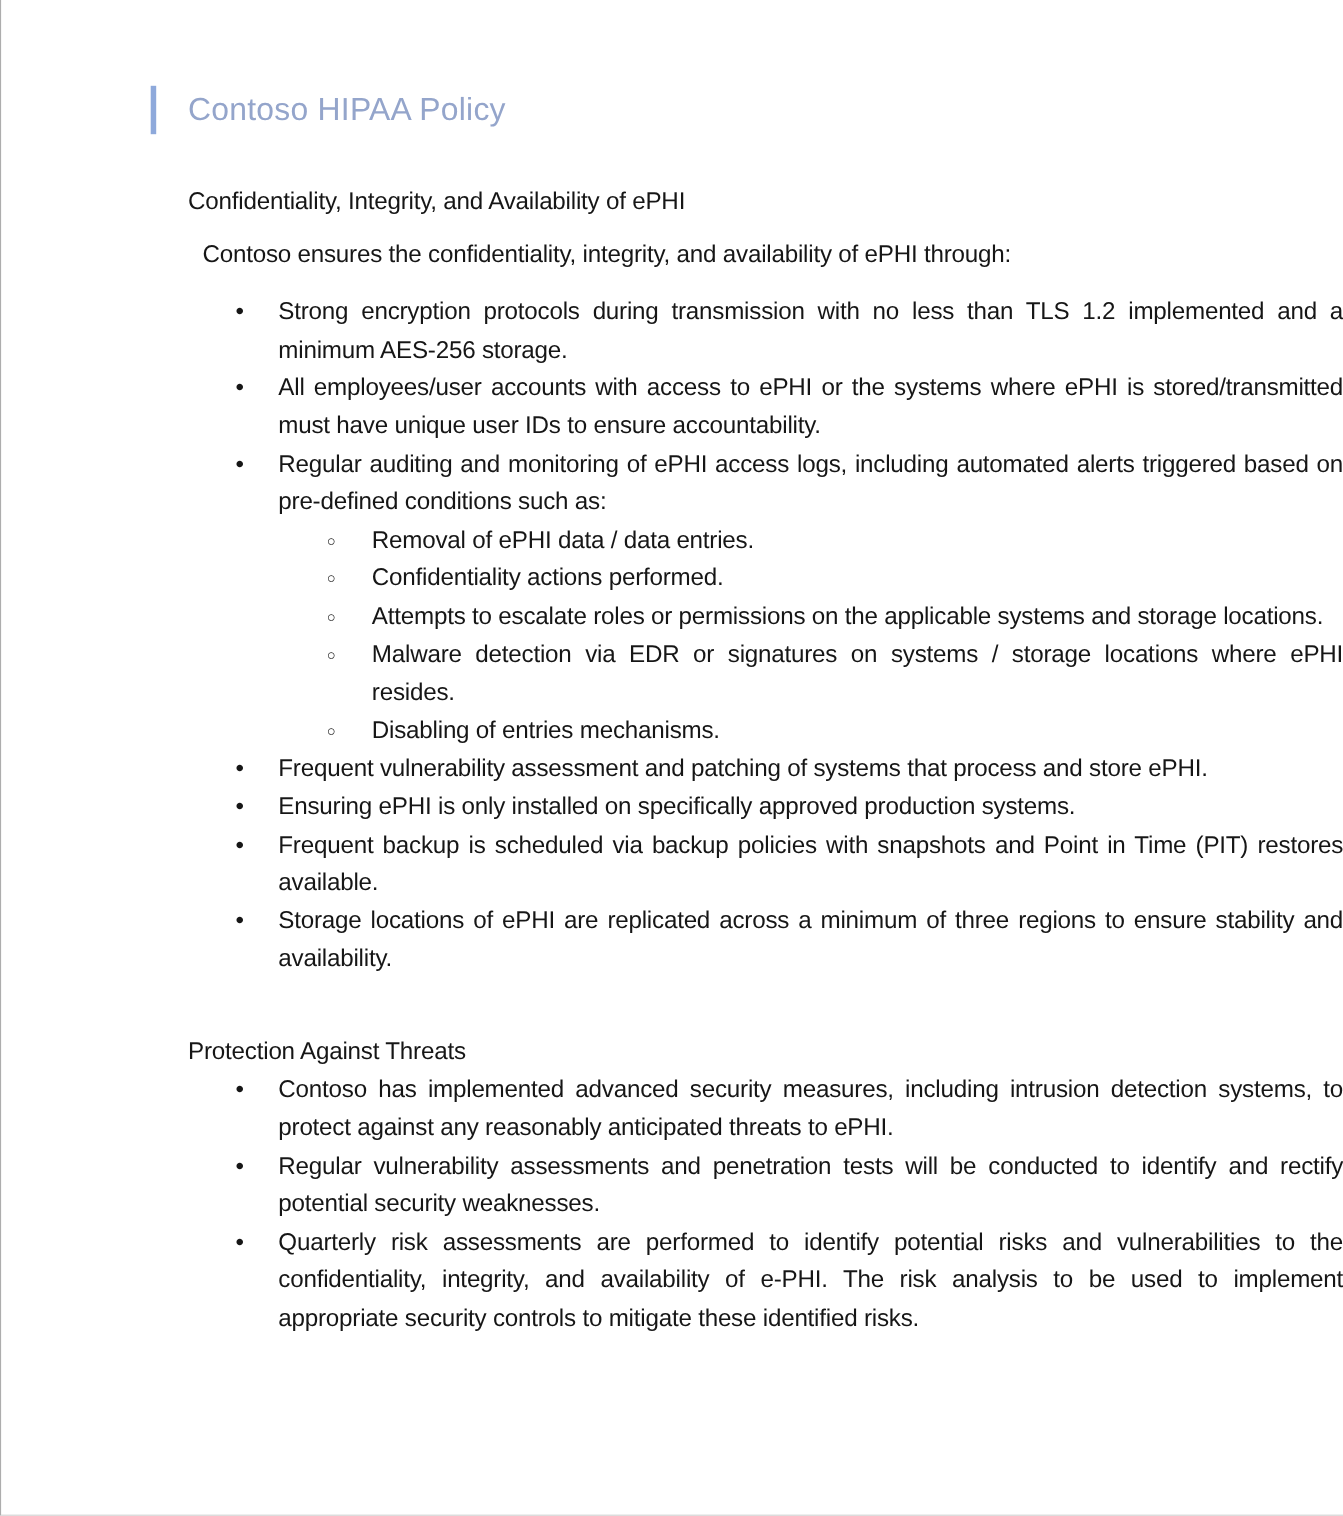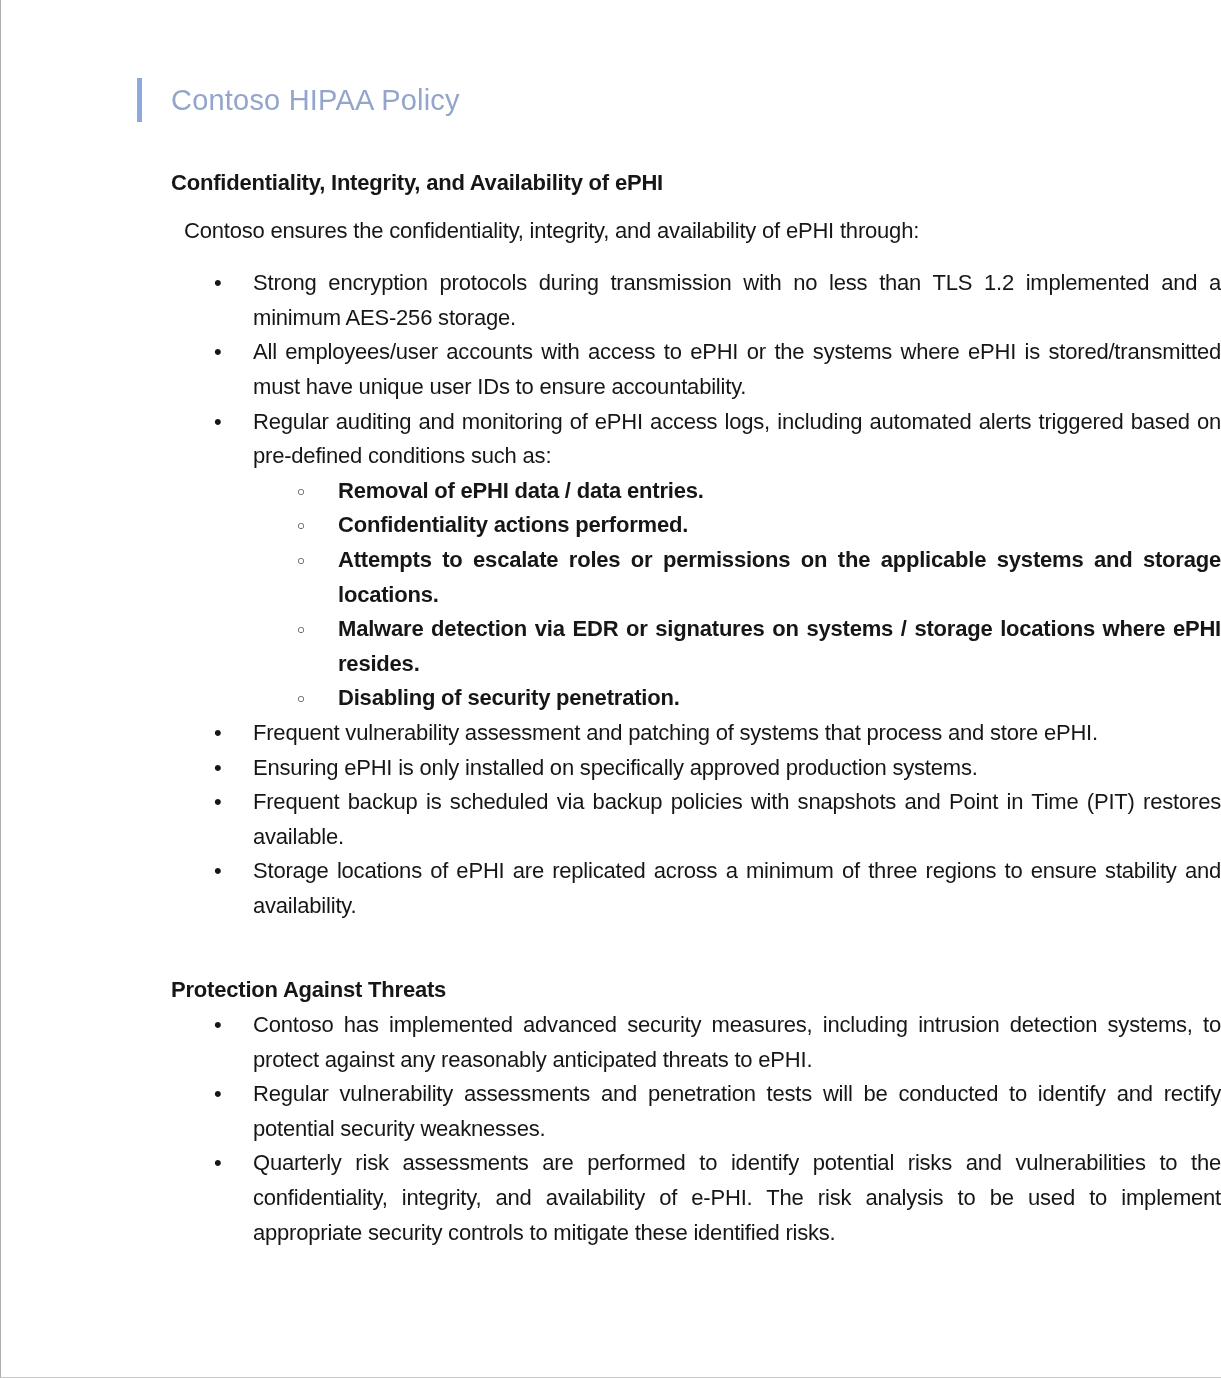--- a/index.html
+++ b/index.html
@@ -42,21 +42,21 @@
   .content {
     margin-left: 170px;
     margin-right: 0;
     font-size: 22px;
     line-height: 34.6px;
     letter-spacing: -0.2px;
   }
   .content h2 {
     font-size: 22px;
     line-height: 34.6px;
-    font-weight: 700;
+    font-weight: 400;
     margin: 0;
     text-align: left;
   }
   h2.sec-1 { margin-top: 44px; }
   h2.sec-2 { margin-top: 50px; }
   .content p.intro {
     margin: 13px;
     text-align: left;
   }
   ul.blist {
@@ -76,21 +76,20 @@
     left: 43px;
     top: 0;
     line-height: 34.6px;
     font-size: 22px;
     color: #161616;
   }
   ul.sub {
     list-style: none;
     margin: 0;
     padding: 0;
-    font-weight: bold;
   }
   li.l2 {
     position: relative;
     padding-left: 85px;
   }
   li.l2::before {
     content: "\25CB";
     position: absolute;
     left: 44px;
     top: 1px;
@@ -117,21 +116,21 @@
     <ul class="blist">
       <li class="l1"><span>Strong encryption protocols during transmission with no less than TLS 1.2 implemented and a minimum AES-256 storage.</span></li>
       <li class="l1"><span>All employees/user accounts with access to ePHI or the systems where ePHI is stored/transmitted must have unique user IDs to ensure accountability.</span></li>
       <li class="l1">
         <span>Regular auditing and monitoring of ePHI access logs, including automated alerts triggered based on pre-defined conditions such as:</span>
         <ul class="sub">
           <li class="l2"><span>Removal of ePHI data / data entries.</span></li>
           <li class="l2"><span>Confidentiality actions performed.</span></li>
           <li class="l2"><span>Attempts to escalate roles or permissions on the applicable systems and storage locations.</span></li>
           <li class="l2"><span>Malware detection via EDR or signatures on systems / storage locations where ePHI resides.</span></li>
-          <li class="l2"><span>Disabling of security penetration.</span></li>
+          <li class="l2"><span>Disabling of entries mechanisms.</span></li>
         </ul>
       </li>
       <li class="l1"><span>Frequent vulnerability assessment and patching of systems that process and store ePHI.</span></li>
       <li class="l1"><span>Ensuring ePHI is only installed on specifically approved production systems.</span></li>
       <li class="l1"><span>Frequent backup is scheduled via backup policies with snapshots and Point in Time (PIT) restores available.</span></li>
       <li class="l1"><span>Storage locations of ePHI are replicated across a minimum of three regions to ensure stability and availability.</span></li>
     </ul>
 
     <h2 class="sec-2">Protection Against Threats</h2>
 

